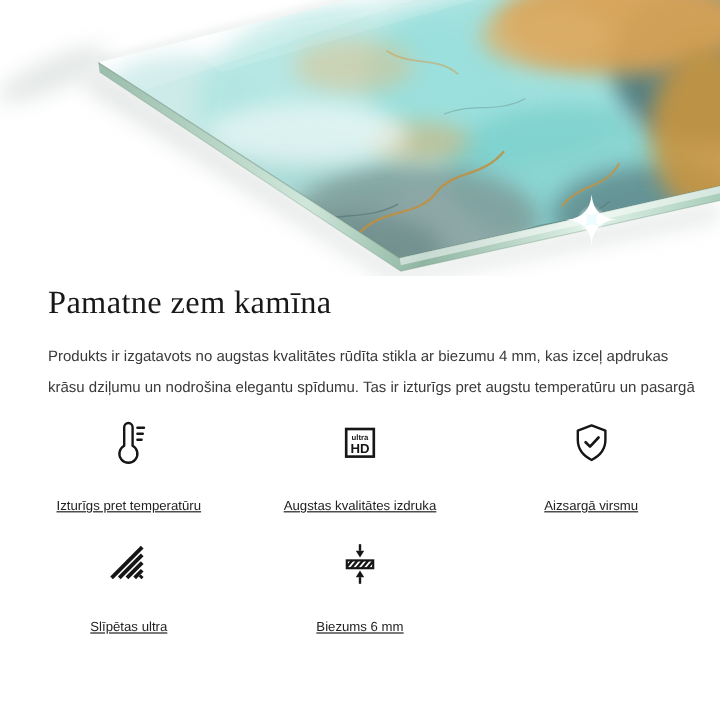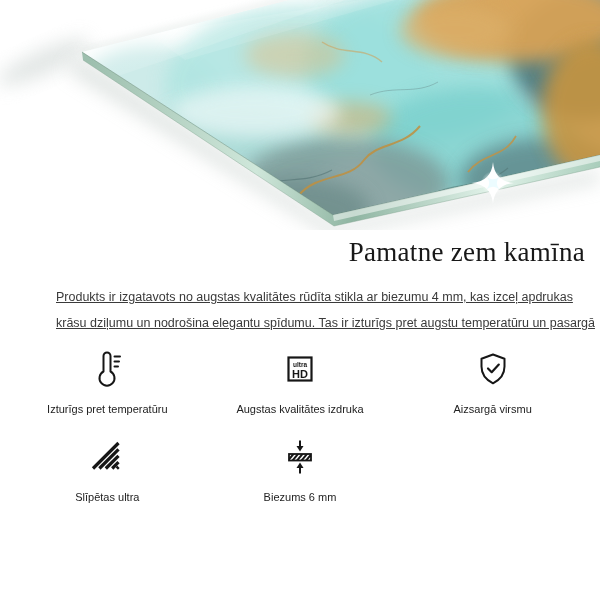--- a/index.html
+++ b/index.html
@@ -5,32 +5,32 @@
   html,body { margin:0; padding:0; background:#ffffff; }
   .page {
     position:relative; width:600px; height:600px; background:#ffffff;
     overflow:hidden; font-family:"Liberation Sans", sans-serif;
   }
   .hero { position:absolute; top:0; left:0; width:600px; height:230px; }
   .hero svg { display:block; }
   .content { position:absolute; top:236px; left:40px; width:545px; }
   .title {
     margin:0; font-family:"Liberation Serif", serif; font-weight:400;
-    font-size:27px; line-height:32px; color:#181818; letter-spacing:0.3px;text-align:right;
+    font-size:27px; line-height:32px; color:#181818; letter-spacing:0.3px;
   }
   .title span { display:block; }
-  .desc { margin:16px 0 0 16px; font-size:12.5px; line-height:26px; color:#3a3a3a;text-decoration:underline; }
+  .desc { margin:16px 0 0 0; font-size:12.5px; line-height:26px; color:#3a3a3a; }
   .desc span { display:block; white-space:nowrap; }
   .features {
     position:relative; margin:12px 0 0 -29px; width:578px;
     display:grid; grid-template-columns:repeat(3,1fr); row-gap:20px;
   }
   .feature { display:flex; flex-direction:column; align-items:center; }
   .feature .icon { height:42px; display:flex; align-items:center; }
-  .feature .label { margin-top:13px; font-size:11px; line-height:13px; color:#222222; text-align:right; }
+  .feature .label { margin-top:26px; font-size:11px; line-height:13px; color:#222222; text-align:right;text-decoration:underline; }
 </style>
 </head>
 <body>
 
 <div class="page">
 
   <div class="hero">
     <svg width="600" height="230" viewBox="0 0 600 230">
       <defs>
         <clipPath id="panelClip">

